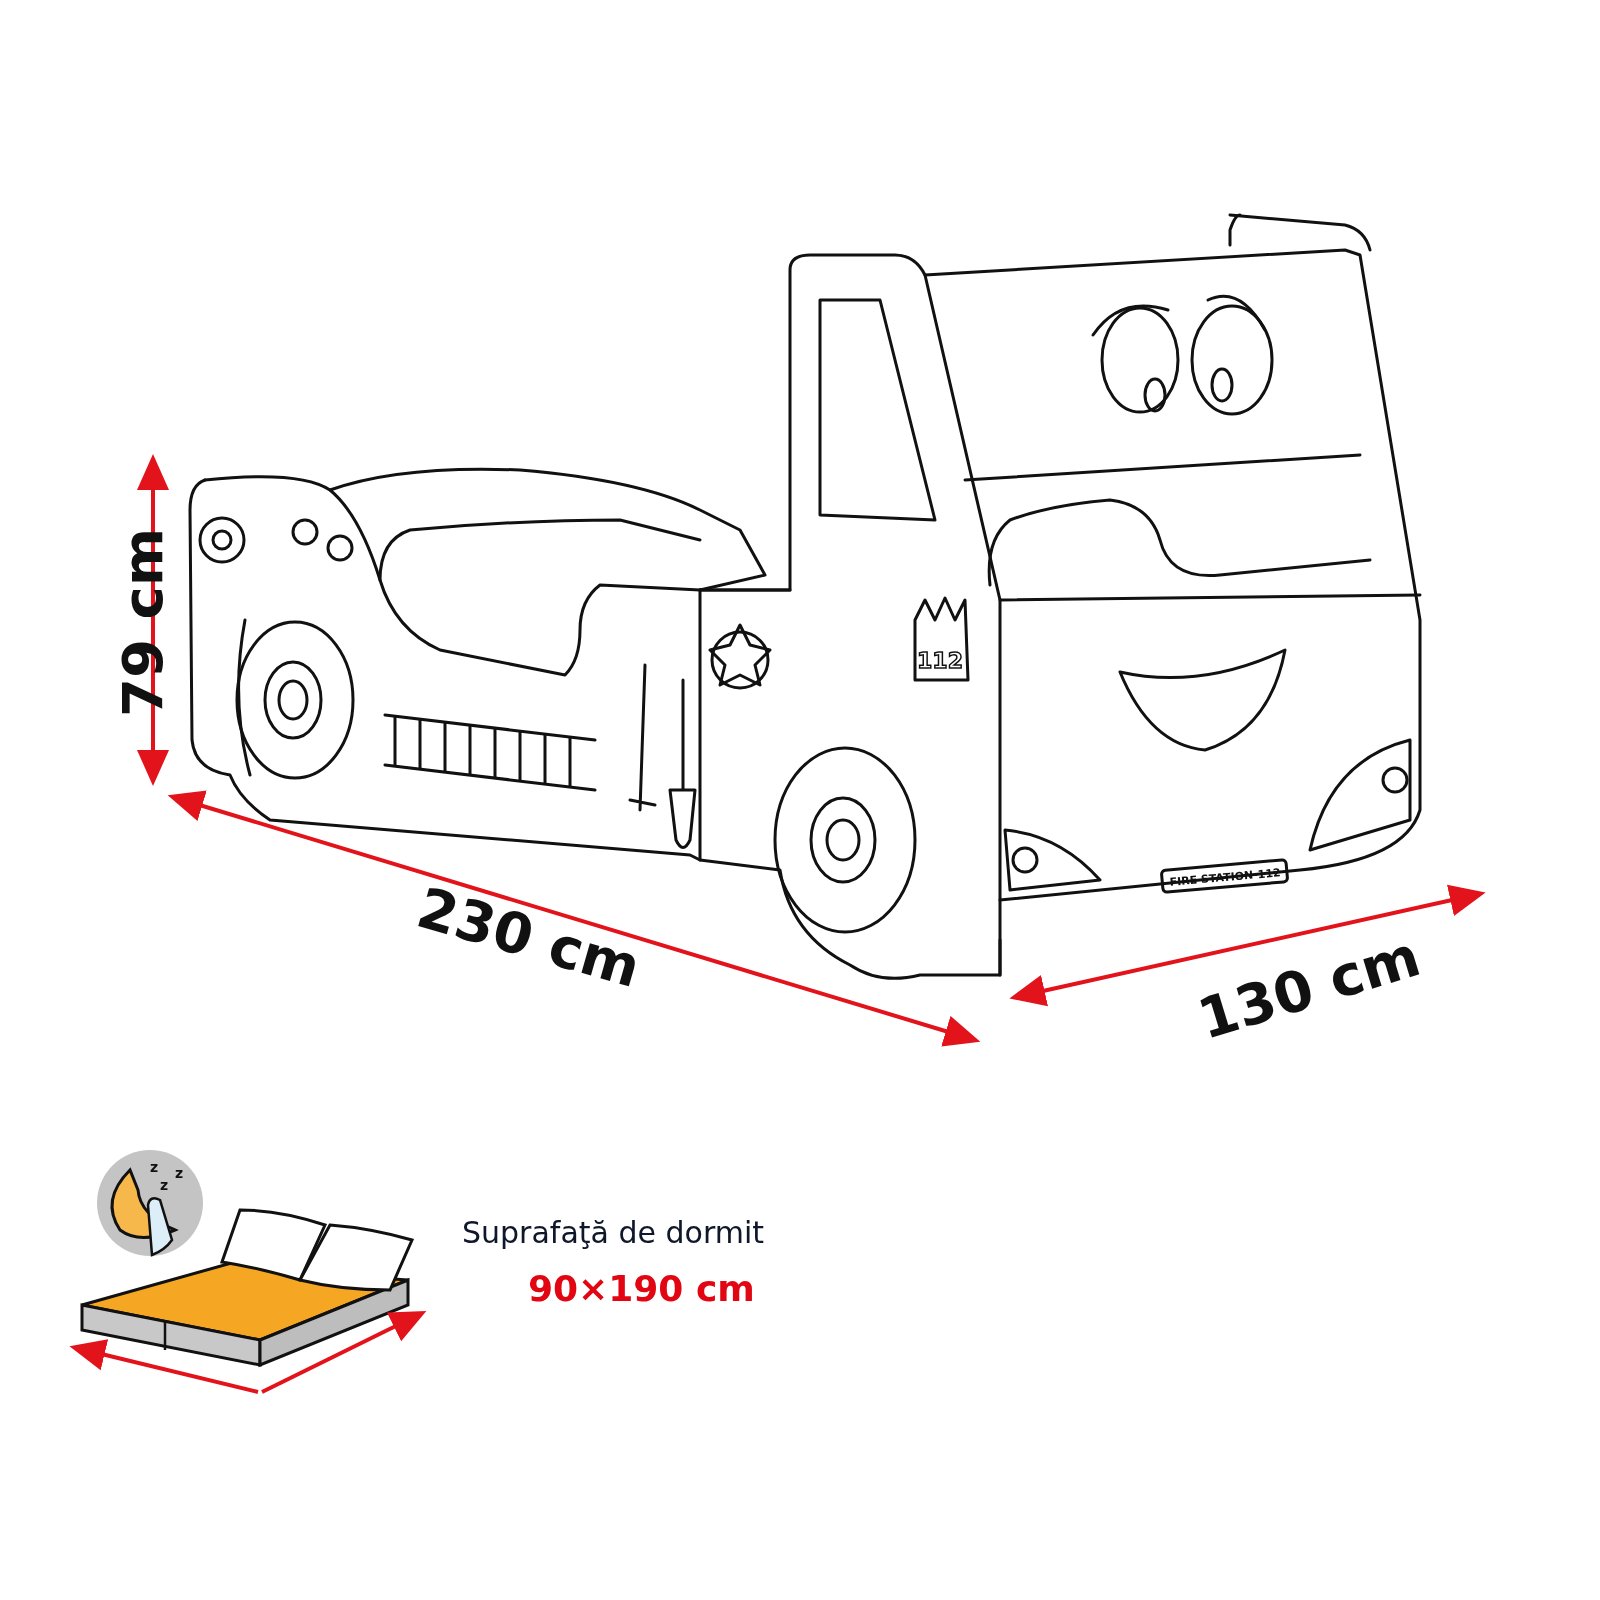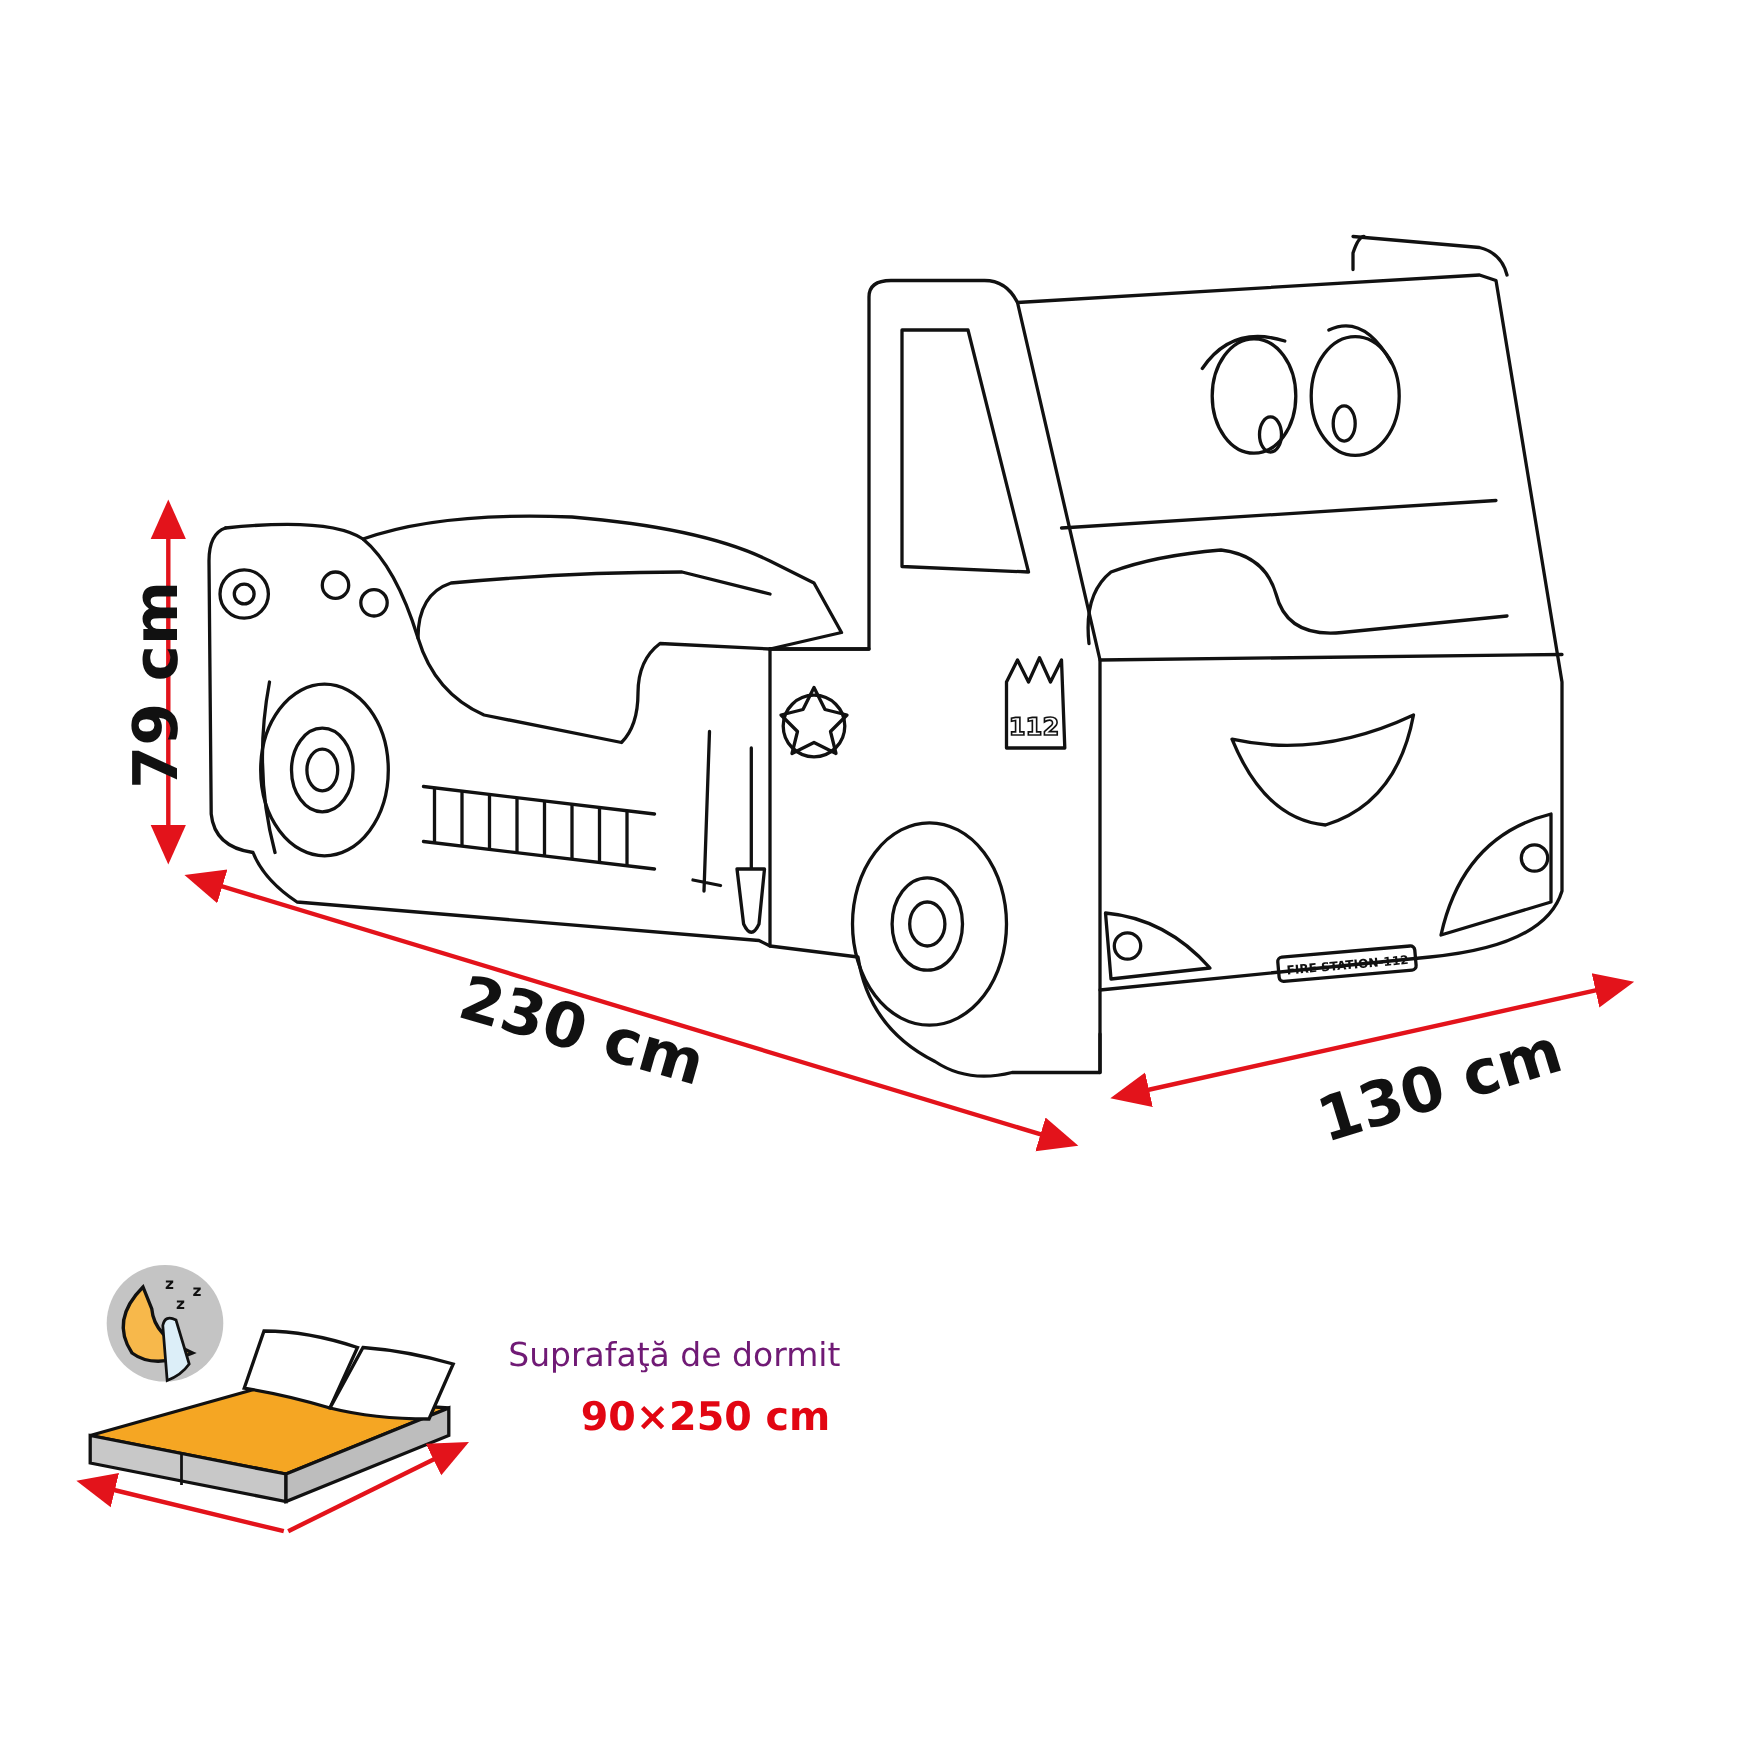--- a/index.html
+++ b/index.html
@@ -2,21 +2,21 @@
 <html><head>
 <meta charset="utf-8">
 <style>
   html,body{margin:0;padding:0;background:#fff;}
   #stage{position:relative;width:1600px;height:1600px;background:#fff;overflow:hidden;font-family:"DejaVu Sans","Liberation Sans",sans-serif;}
   svg{position:absolute;left:0;top:0;}
   .dim-label{position:absolute;font-family:"DejaVu Sans",sans-serif;font-weight:600;color:#111;white-space:nowrap;}
   #dim-height{left:48px;top:590px;font-size:56px;transform:rotate(-90deg);transform-origin:center;}
   #dim-length{left:415px;top:905px;font-size:56px;transform:rotate(16deg);}
   #dim-width{left:1195px;top:955px;font-size:56px;transform:rotate(-17deg);}
-  #sleep-title{position:absolute;left:462px;top:1215px;font-size:30px;color:#701a75;font-weight:500;}
+  #sleep-title{position:absolute;left:462px;top:1215px;font-size:30px;color:#0f172a;font-weight:500;}
   #sleep-value{position:absolute;left:528px;top:1268px;font-size:36px;color:#e20612;font-weight:700;}
 </style>
 </head>
 <body>
 
 <div id="stage">
 
   <svg width="1600" height="1600" viewBox="0 0 1600 1600">
     <defs>
       <marker id="arr" markerWidth="10" markerHeight="10" refX="5" refY="5" orient="auto-start-reverse" markerUnits="strokeWidth">
@@ -116,14 +116,14 @@
         <line x1="262" y1="1392" x2="412" y2="1318" marker-end="url(#arr)"></line>
       </g>
     </g>
   </svg>
 
   <div id="dim-height" class="dim-label">79 cm</div>
   <div id="dim-length" class="dim-label">230 cm</div>
   <div id="dim-width" class="dim-label">130 cm</div>
 
   <div id="sleep-title">Suprafaţă de dormit</div>
-  <div id="sleep-value">90×250 cm</div>
+  <div id="sleep-value">90×190 cm</div>
 </div>
 
 </body></html>

